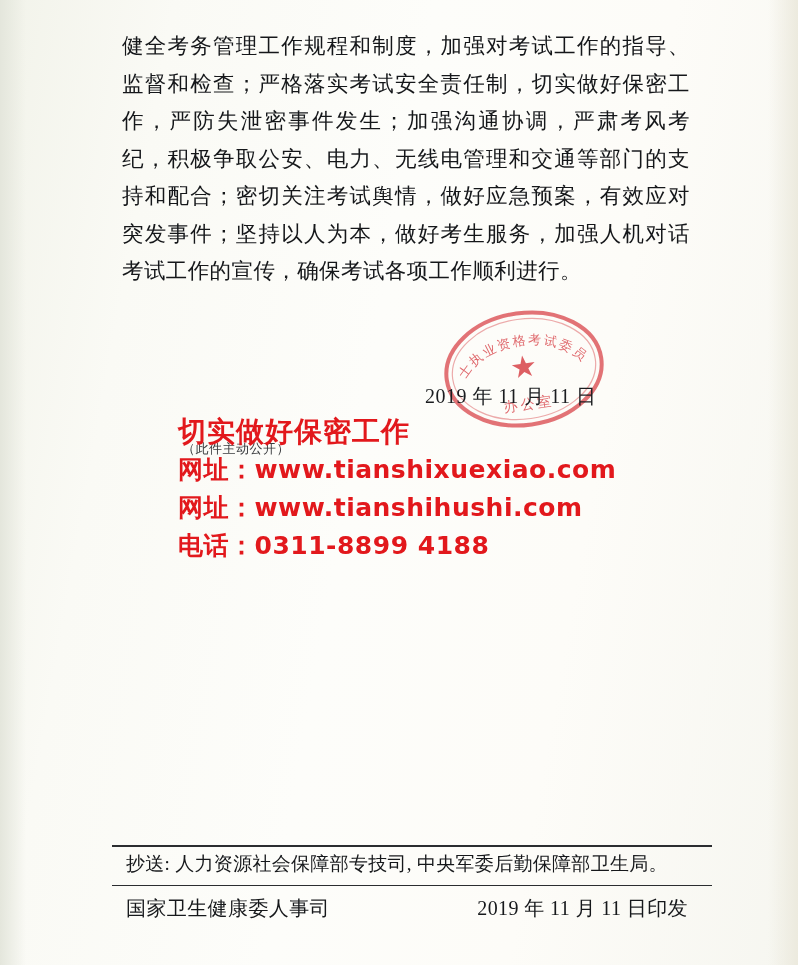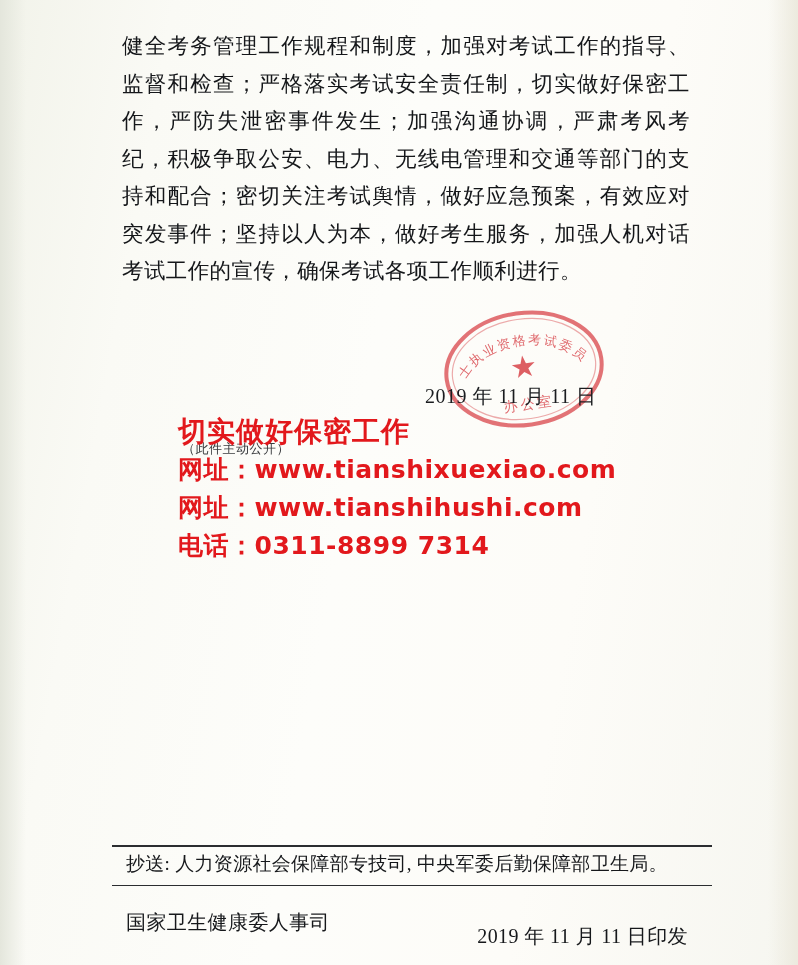--- a/index.html
+++ b/index.html
@@ -141,21 +141,21 @@
   .footer-bottom {
     display: flex;
     align-items: center;
     justify-content: space-between;
     padding: 9px 14px 0 14px;
     font-size: 20px;
     color: #16181b;
     letter-spacing: 0.4px;
   }
   .footer-issuer { white-space: nowrap; }
-  .footer-date { white-space: nowrap; padding-right: 10px; margin-top: 28px; }
+  .footer-date { white-space: nowrap; padding-right: 10px; }
 </style>
 </head>
 <body>
 
 <div class="page">
   <div class="paper-tint"></div>
   <div class="edge-shadow-left"></div>
   <div class="edge-shadow-right"></div>
 
   <div class="body-text">
@@ -180,21 +180,21 @@
   <div class="signature">
     <div class="sig-line2">2019 年 11 月 11 日</div>
   </div>
 
   <div class="disclosure">（此件主动公开）</div>
 
   <div class="promo">
     <div class="promo-title">切实做好保密工作</div>
     <div class="promo-line">网址：www.tianshixuexiao.com</div>
     <div class="promo-line">网址：www.tianshihushi.com</div>
-    <div class="promo-line">电话：0311-8899 7314</div>
+    <div class="promo-line">电话：0311-8899 4188</div>
   </div>
 
   <div class="footer">
     <div class="footer-rule"></div>
     <div class="cc-line">抄送: 人力资源社会保障部专技司, 中央军委后勤保障部卫生局。</div>
     <div class="footer-rule"></div>
     <div class="footer-bottom">
       <div class="footer-issuer">国家卫生健康委人事司</div>
       <div class="footer-date">2019 年 11 月 11 日印发</div>
     </div>

